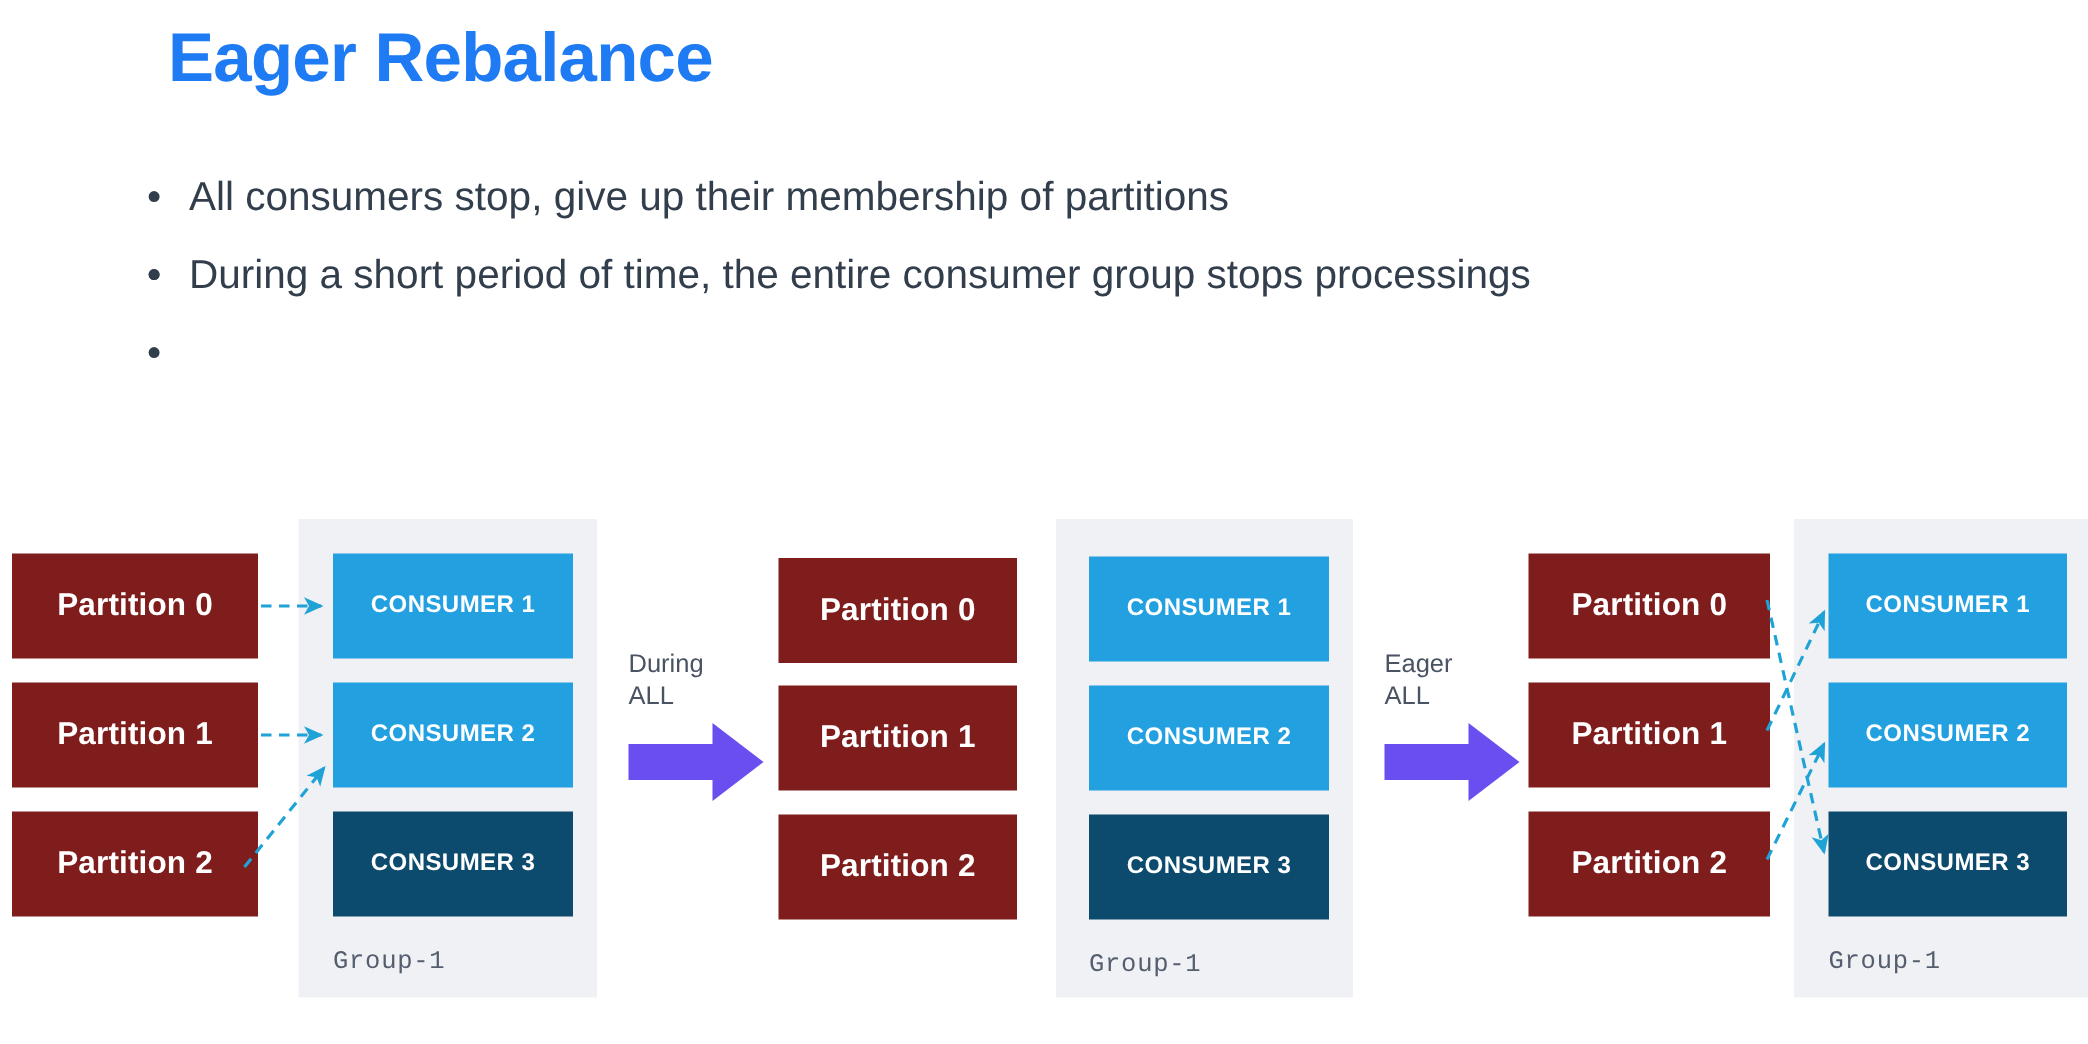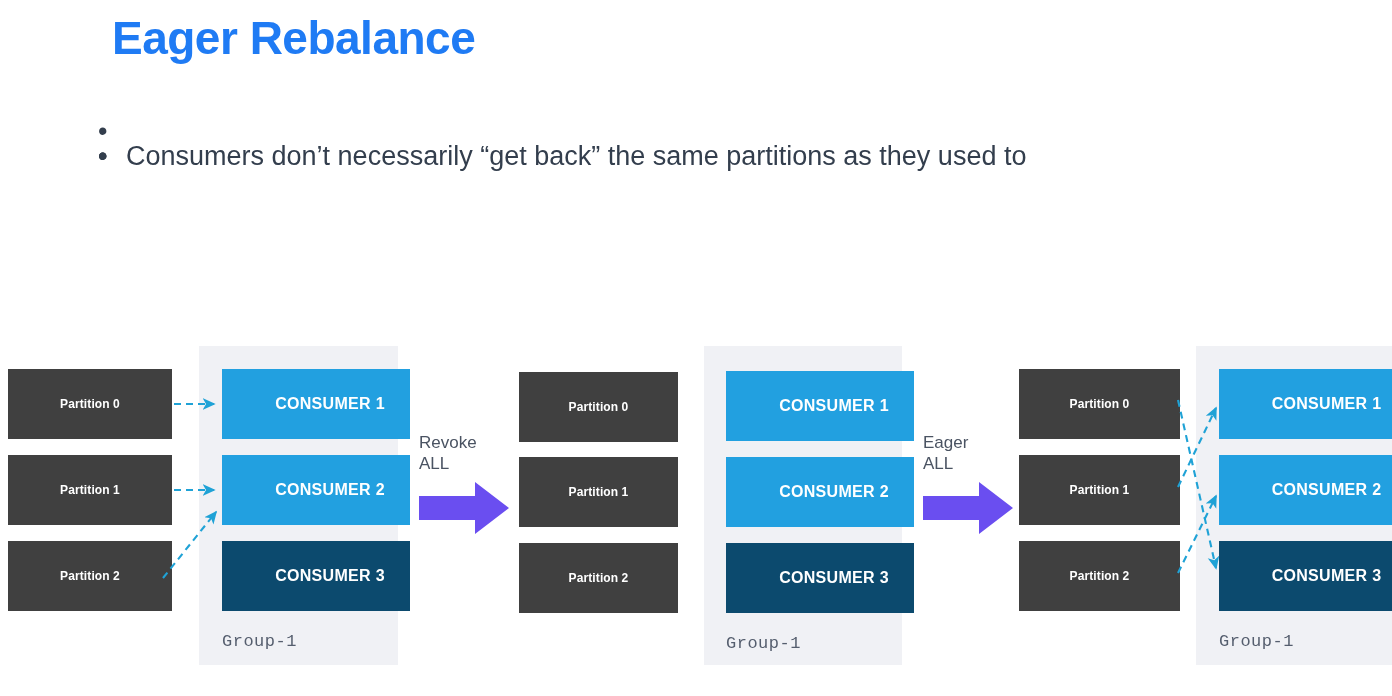--- a/index.html
+++ b/index.html
@@ -77,41 +77,40 @@
     position: absolute;
     font-family: "Liberation Mono", monospace;
     font-size: 17px;
     color: #555E6E;
     text-align: left;
     letter-spacing: 0.5px;
   }
 
   .partition-box {
     position: absolute;
-    background: #404040;
+    background: #7f1d1d;
     color: #FFFFFF;
-    font-size: 12px;
+    font-size: 21px;
     font-weight: 700;
     display: flex;
     align-items: center;
     justify-content: center;
     letter-spacing: 0.1px;
     text-align: right;
   }
 
   .consumer-box {
     position: absolute;
     color: #FFFFFF;
     font-size: 16px;
     font-weight: 700;
     display: flex;
     align-items: center;
     justify-content: center;
     letter-spacing: 0.3px;
-    padding-left: 28px;
   }
   .consumer-light { background: #22A0E0; }
   .consumer-dark  { background: #0c4a6e; }
 
   .step-label {
     position: absolute;
     font-size: 17px;
     color: #4A5362;
     line-height: 1.25;
     font-weight: 400;
@@ -123,30 +122,31 @@
   }
 </style>
 </head>
 <body>
 
 <div id="slide-title">Eager Rebalance</div>
 
 <ul id="bullet-list">
   <li>
     <span class="bullet-dot">•</span>
-  </li>
-  <li>
-    <span class="bullet-dot">•</span>
-  </li>
-  <li>
-    <span class="bullet-dot">•</span>
-  </li>
-  <li>
-    <span class="bullet-dot">•</span>
-    <span>Consumers don’t necessarily “get back” the same partitions as they used to</span>
+    <span>All consumers stop, give up their membership of partitions</span>
+  </li>
+  <li>
+    <span class="bullet-dot">•</span>
+  </li>
+  <li>
+    <span class="bullet-dot">•</span>
+    <span>During a short period of time, the entire consumer group stops processings</span>
+  </li>
+  <li>
+    <span class="bullet-dot">•</span>
   </li>
 </ul>
 
 <div id="diagram">
 
   <div class="group-panel" style="left:199px; top:346px; width:199px; height:319px;"></div>
 
   <div class="partition-box" style="left:8px; top:369px; width:164px; height:70px;">
     <span>Partition 0</span>
   </div>
@@ -177,21 +177,21 @@
     </defs>
 
     <line x1="174" y1="404" x2="214" y2="404" stroke="#1FA2D6" stroke-width="2.1" stroke-dasharray="7,5" marker-end="url(#ahead-link)"></line>
 
     <line x1="174" y1="490" x2="214" y2="490" stroke="#1FA2D6" stroke-width="2.1" stroke-dasharray="7,5" marker-end="url(#ahead-link)"></line>
 
     <line x1="163" y1="578" x2="216" y2="512" stroke="#1FA2D6" stroke-width="2.1" stroke-dasharray="7,5" marker-end="url(#ahead-link)"></line>
   </svg>
 
   <div class="step-label" style="left:419px; top:432px;">
-    <div>Revoke</div>
+    <div>During</div>
     <div>ALL</div>
   </div>
   <svg class="arrow-svg" style="left:419px; top:480px; width:92px; height:56px;" viewBox="0 0 92 56">
     <path d="M0,16 L56,16 L56,2 L90,28 L56,54 L56,40 L0,40 Z" fill="#6A4EF0"></path>
   </svg>
 
   <div class="group-panel" style="left:704px; top:346px; width:198px; height:319px;"></div>
 
   <div class="partition-box" style="left:519px; top:372px; width:159px; height:70px;">
     <span>Partition 0</span>

